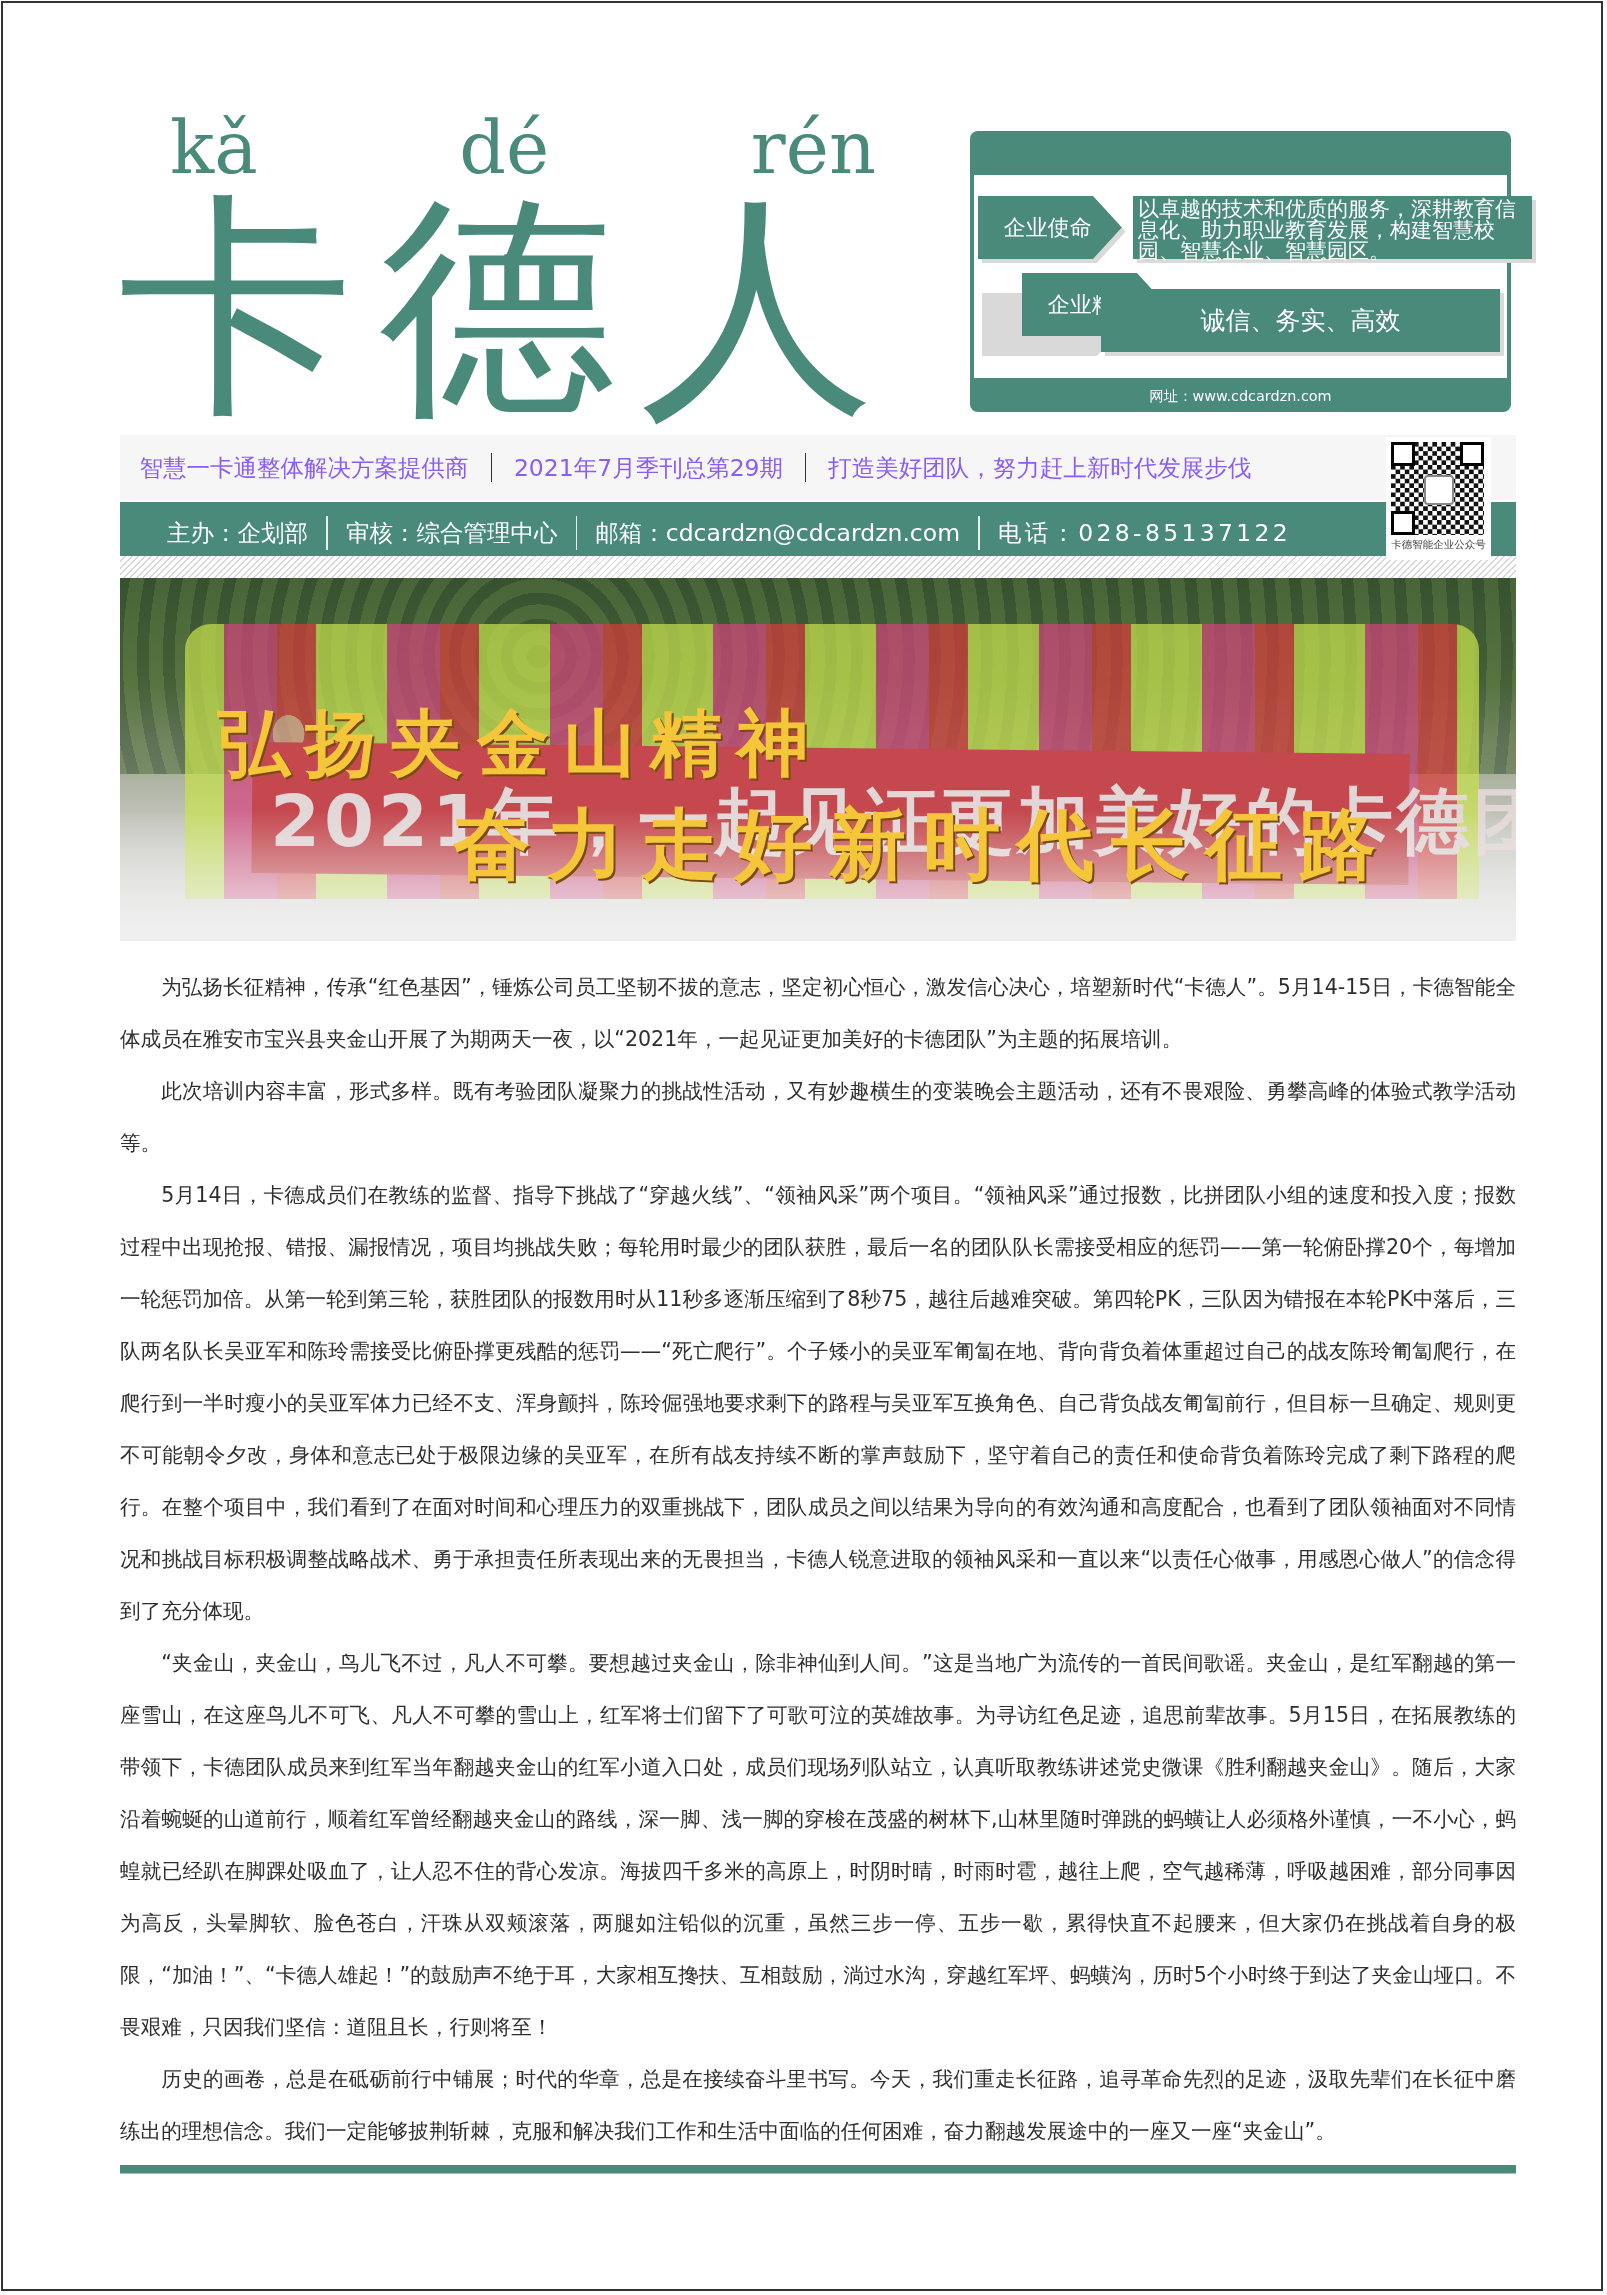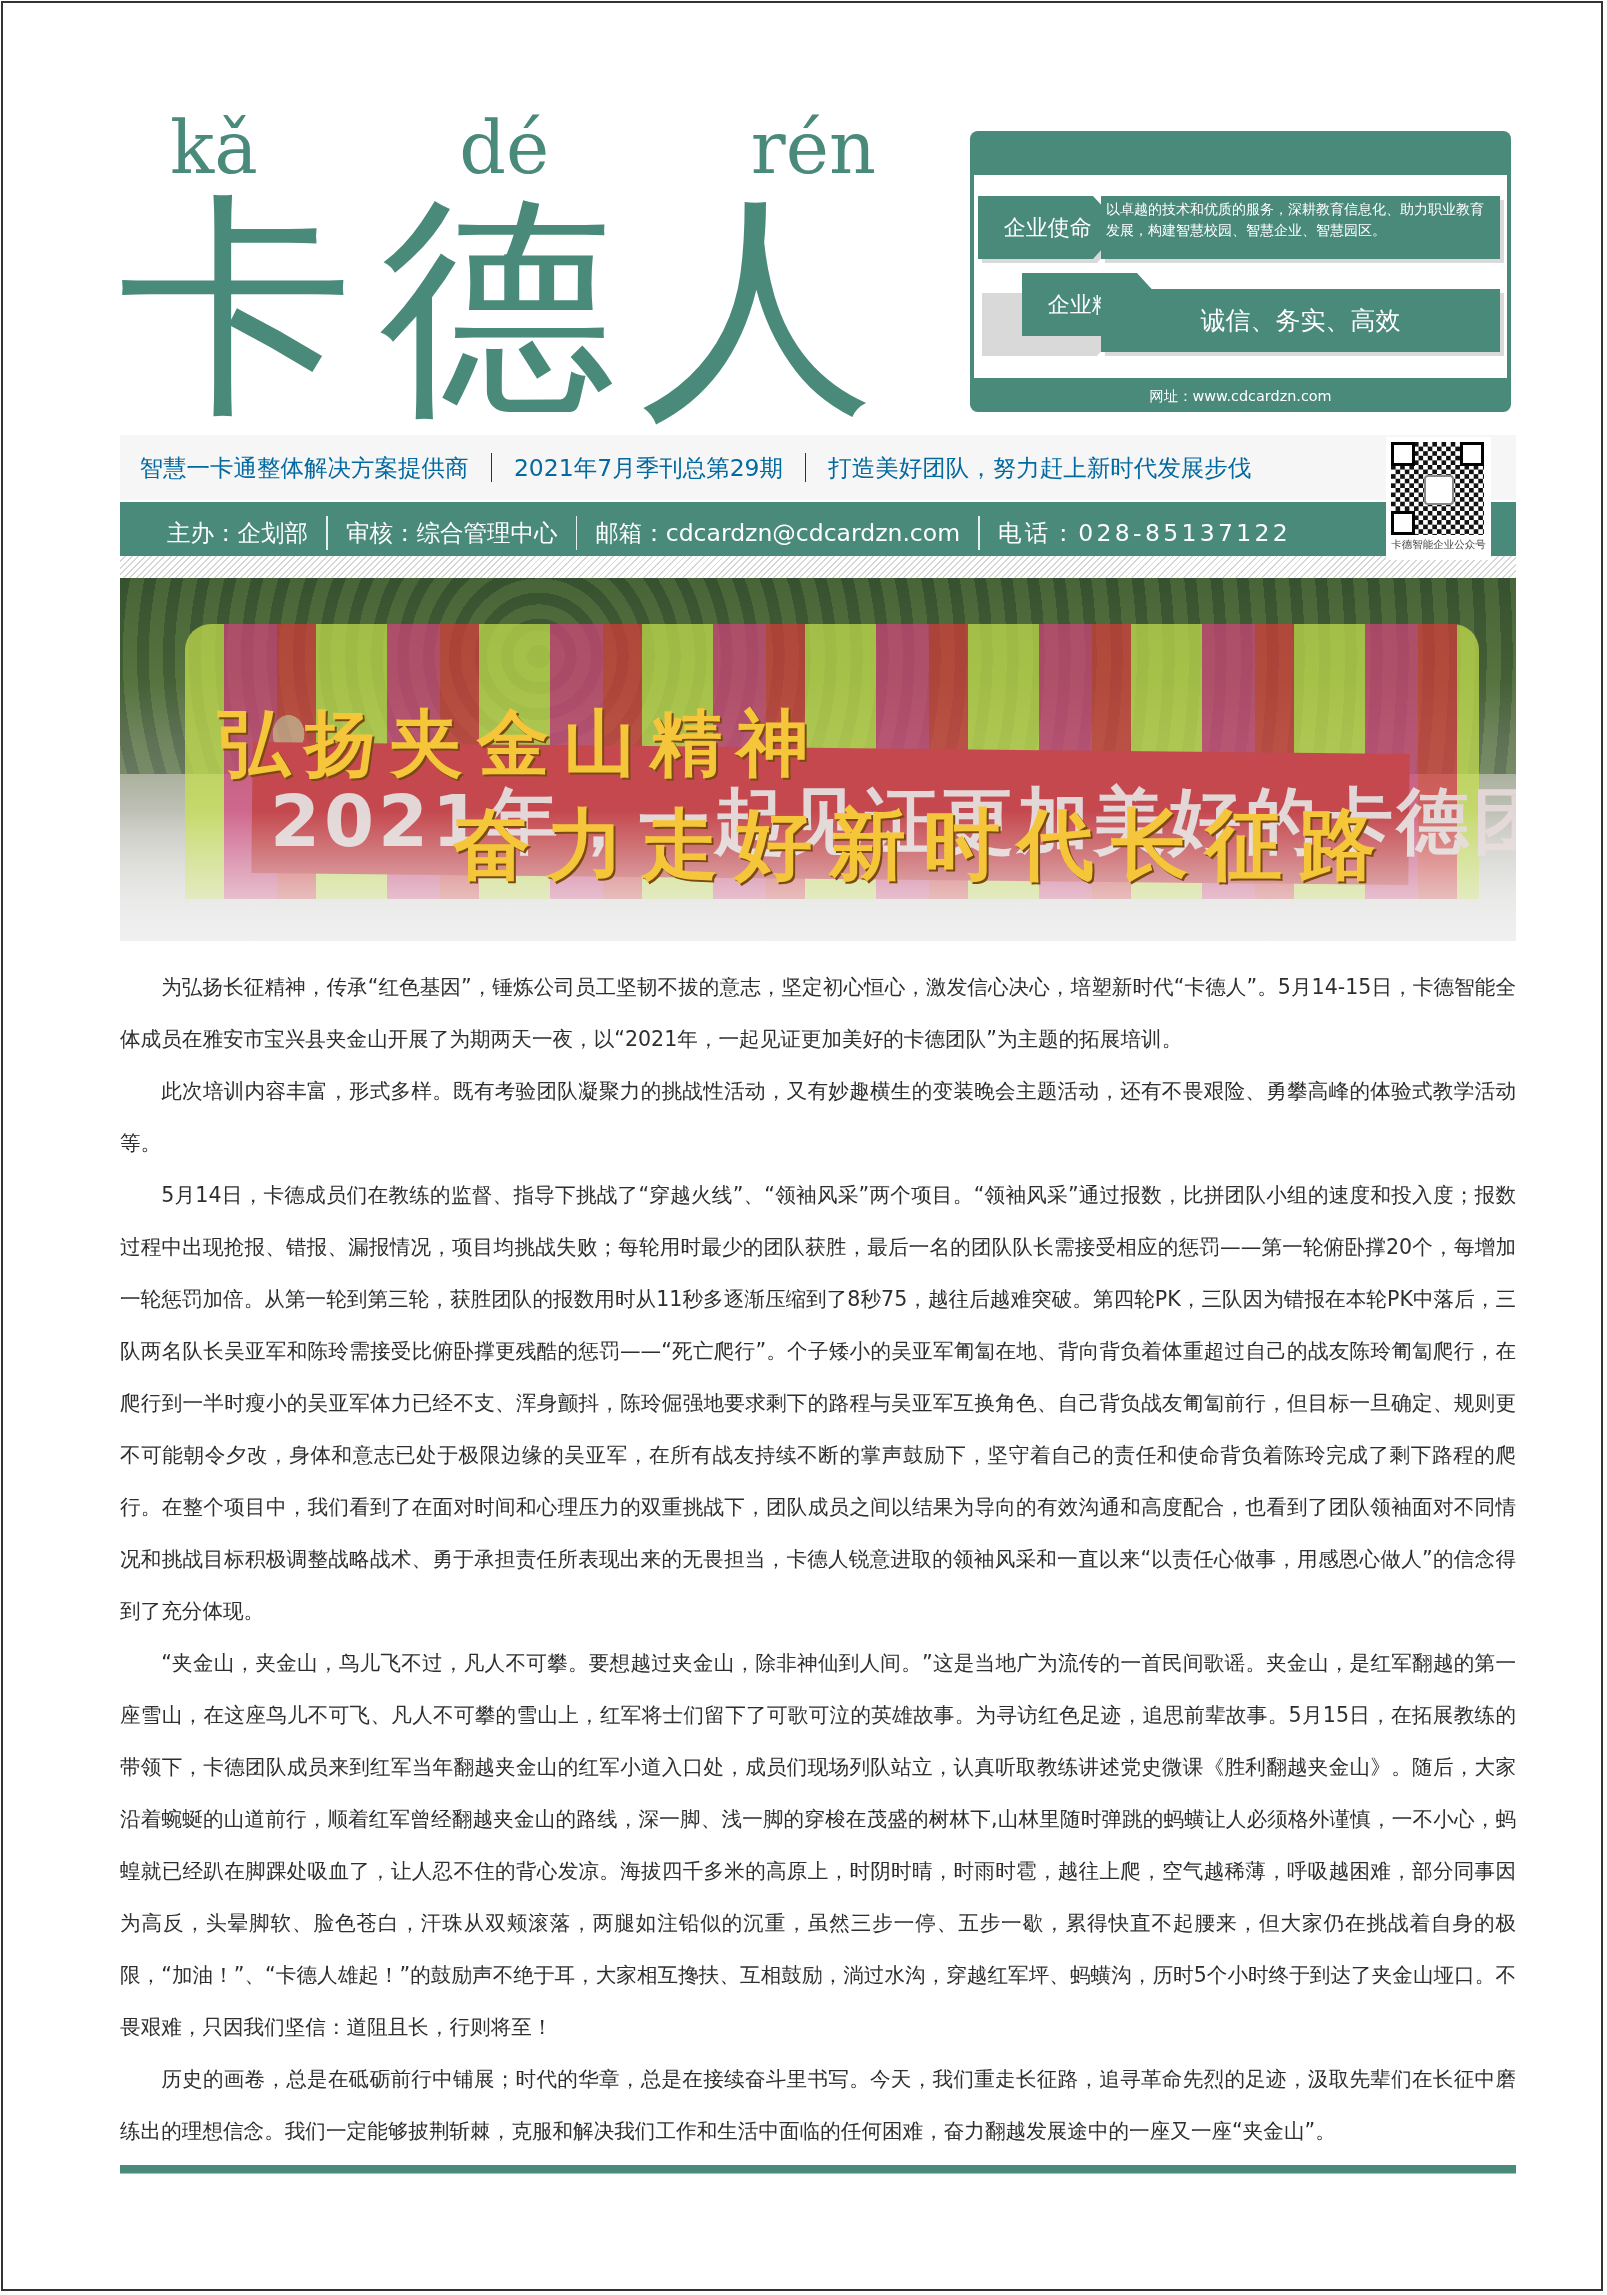--- a/index.html
+++ b/index.html
@@ -27,28 +27,28 @@
   .card-logo .cn { font-size: 19.6px; font-weight: bold; letter-spacing: 3.9px; }
   .card-inner { position: absolute; left: 3.9px; top: 44px; width: 533px; height: 203px; background: #fff; }
   .arrow-tag { position: absolute; left: 3.9px; height: 63px; width: 118px; background: #4a8a7b; color: #fff;
                font-size: 22px; display: flex; align-items: center; padding-left: 26px;
                clip-path: polygon(0 0, 80% 0, 100% 50%, 80% 100%, 0 100%);
                box-shadow: 3.9px 3.9px 0 #cccccc; }
   .arrow-shadow { position: absolute; left: 7.8px; height: 63px; width: 144px; background: #d9d9d9;
                   clip-path: polygon(0 0, 80% 0, 100% 50%, 80% 100%, 0 100%); }
   .val-box { position: absolute; left: 127px; width: 399px; height: 63px; background: #4a8a7b; color: #fff;
              box-shadow: 3.9px 3.9px 0 #d9d9d9; }
-  .val-box.mission { font-size: 14px; line-height: 21px; padding: 2.6px 5.2px 0 5.2px; box-sizing: border-box; }
+  .val-box.mission { font-size: 21px; line-height: 21px; padding: 2.6px 5.2px 0 5.2px; box-sizing: border-box; margin-left: 32px; }
   .val-box.spirit { font-size: 25px; display: flex; align-items: center; justify-content: center; }
   .card-url { position: absolute; left: 0; bottom: 6.5px; width: 100%; text-align: center; color: #fff; font-size: 14.4px; }
 
   
   .slogan-bar { position: absolute; left: 120px; top: 435px; width: 1396px; height: 65px; background: #f6f6f6; }
   .slogan-bar .items { position: absolute; left: 19.6px; top: 0; height: 65px; display: flex; align-items: center;
-                       font-size: 23.5px; color: #0369a1; }
+                       font-size: 23.5px; color: #8b5cf6; }
   .sep { display: inline-block; width: 1.3px; height: 29px; background: #333; margin: 0 22px; }
 
   .info-bar { position: absolute; left: 120px; top: 502px; width: 1396px; height: 54px; background: #4a8a7b; }
   .info-bar .items { position: absolute; left: 47px; top: 0; height: 62px; display: flex; align-items: center;
                      font-size: 23.5px; color: #fff; justify-content: center; }
   .info-bar .sep { background: #e8f0ee; height: 34px; margin: 0 18.3px; width: 1.3px; }
   .info-bar .phone { letter-spacing: 3.3px; }
   .hatch { position: absolute; left: 120px; top: 556px; width: 1396px; height: 22px;
            background: repeating-linear-gradient(135deg, #ffffff 0 3.3px, #d6d6d6 3.3px 4.6px); }
 

